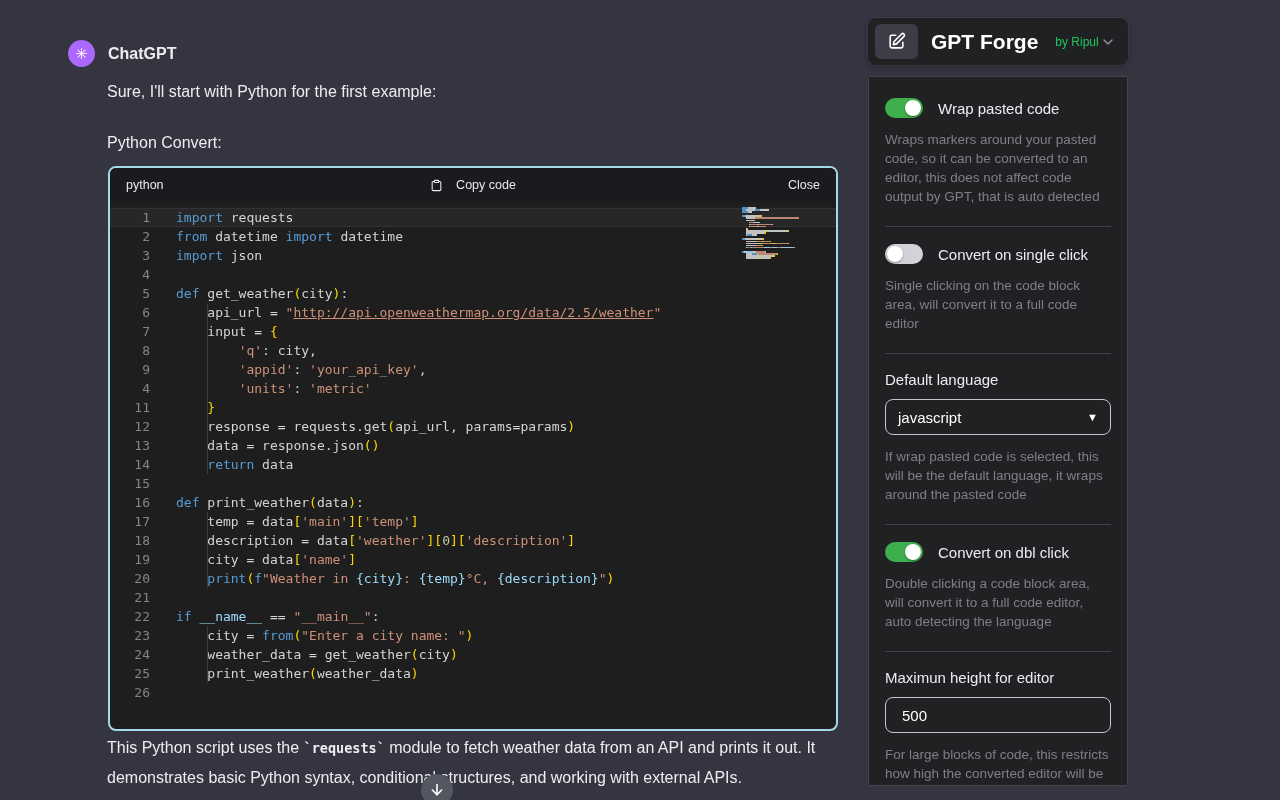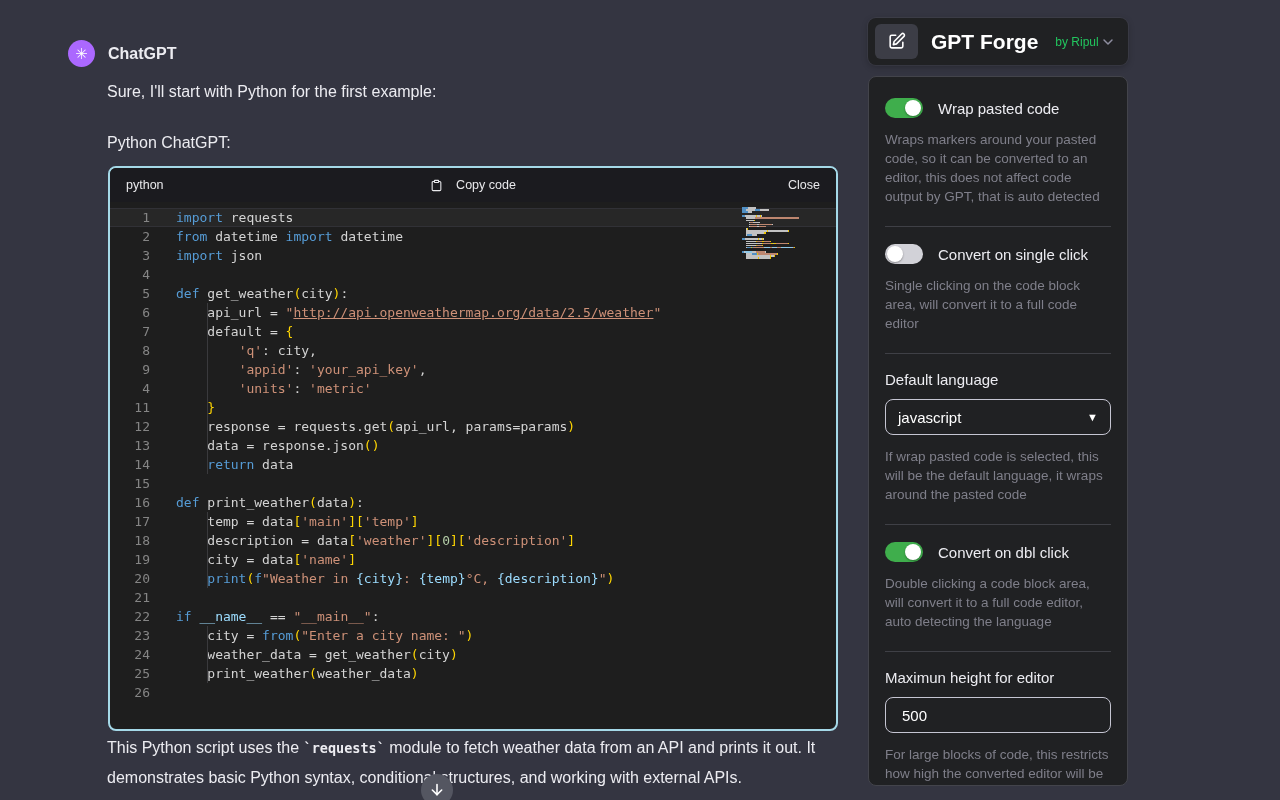--- a/index.html
+++ b/index.html
@@ -88,21 +88,21 @@
   .ext-icon {
     width:43px; height:35px; background:#3c3d46; border-radius:6px;
     display:flex; align-items:center; justify-content:center; margin-right:13px;
   }
   .ext-title { font-size:21px; font-weight:bold; color:#fff;text-align:center; }
   .ext-by { font-size:12px; font-weight:normal; color:#22c55e; margin-left:7px;padding-left:10px; }
   .chev { margin-left:auto; color:#8e8ea0; display:flex; }
 
   .panel {
     position:absolute; left:868px; top:76px; width:260px; height:710px;
-    background:#202123; border:1px solid #43444b; border-radius:8px;
+    background:#202123; border:1px solid #43444b; border-radius:2px;
     padding:4px 16px; overflow:hidden;
   }
   .section { padding:17px 0 20px; }
   .section + .section { border-top:1px solid #3f4046; }
   .t-row { display:flex; align-items:center; gap:15px; }
   .t-label { font-size:15px; color:#ececf1; }
   .desc { margin-top:12px; font-size:13.5px; line-height:19px; color:#7f7f8a; }
   .toggle { width:38px; height:20px; border-radius:10px; position:relative; flex:none; cursor:pointer; }
   .toggle.on  { background:var(--toggle-on,#3fae4c); }
   .toggle.off { background:#d2d2d8; }
@@ -122,21 +122,21 @@
 <body>
 
 <div class="chat">
   <div class="msg-head">
     <div class="avatar">
         <span>✳</span>
       </div>
     <div class="sender">ChatGPT</div>
   </div>
   <p class="line intro">Sure, I'll start with Python for the first example:</p>
-  <p class="line example">Python ChatGPT:</p>
+  <p class="line example">Python Convert:</p>
 </div>
 
 <div class="code-block">
   <div class="cb-header">
     <span class="cb-lang">python</span>
     <span class="cb-copy">
       <svg width="13" height="13" viewBox="0 0 24 24" fill="none" stroke="#e9e9ec" stroke-width="2" stroke-linecap="round" stroke-linejoin="round">
           <rect x="8" y="2.5" width="8" height="4" rx="1"></rect>
           <path d="M16 4.5h2a2 2 0 0 1 2 2v13a2 2 0 0 1-2 2H6a2 2 0 0 1-2-2v-13a2 2 0 0 1 2-2h2"></path>
         </svg>
@@ -165,21 +165,21 @@
       <div class="code-line">
         <span class="ln">5</span>
         <span class="lc"><span class="tk-k">def</span><span class="tk-p"> get_weather</span><span class="tk-b">(</span><span class="tk-p">city</span><span class="tk-b">)</span><span class="tk-p">:</span></span>
       </div>
       <div class="code-line">
         <span class="ln">6</span>
         <span class="lc"><i class="guide"></i><span class="tk-p">    api_url = </span><span class="tk-s">"</span><span class="tk-u">http://api.openweathermap.org/data/2.5/weather</span><span class="tk-s">"</span></span>
       </div>
       <div class="code-line">
         <span class="ln">7</span>
-        <span class="lc"><i class="guide"></i><span class="tk-p">    default = </span><span class="tk-b">{</span></span>
+        <span class="lc"><i class="guide"></i><span class="tk-p">    input = </span><span class="tk-b">{</span></span>
       </div>
       <div class="code-line">
         <span class="ln">8</span>
         <span class="lc"><i class="guide"></i><span class="tk-p">        </span><span class="tk-s">'q'</span><span class="tk-p">: city,</span></span>
       </div>
       <div class="code-line">
         <span class="ln">9</span>
         <span class="lc"><i class="guide"></i><span class="tk-p">        </span><span class="tk-s">'appid'</span><span class="tk-p">: </span><span class="tk-s">'your_api_key'</span><span class="tk-p">,</span></span>
       </div>
       <div class="code-line">

